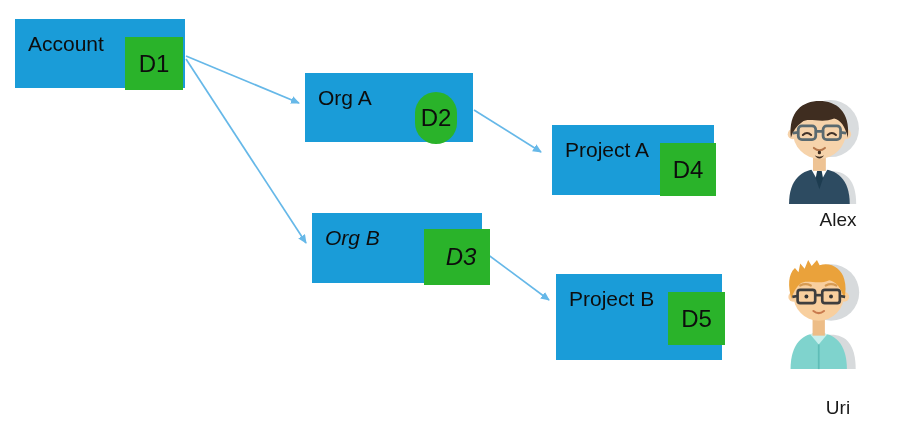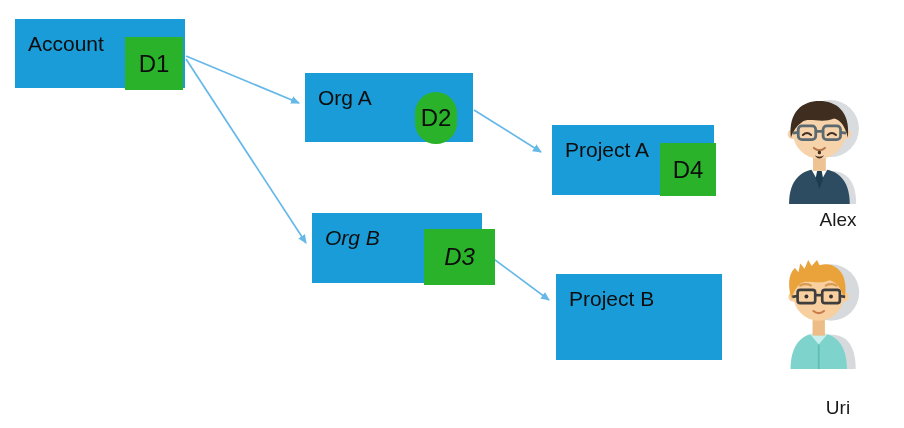--- a/index.html
+++ b/index.html
@@ -77,30 +77,31 @@
     <div class="badge" style="left:110px; top:18px; width:58px; height:53px;">D1</div>
   </div>
 
   <div class="node" style="left:305px; top:73px; width:168px; height:69px;">
     <span class="node-label">Org A</span>
     <div class="badge" style="left:110px; top:19px; width:42px; height:52px;border-radius:23px;">D2</div>
   </div>
 
   <div class="node" style="left:312px; top:213px; width:170px; height:70px;font-style:italic;">
     <span class="node-label">Org B</span>
-    <div class="badge" style="left:112px; top:16px; width:71px; height:56px;">D3</div>
+    <div class="badge" style="left:112px; top:16px; width:58px; height:56px;padding-left:8px;">D3</div>
   </div>
 
   <div class="node" style="left:552px; top:125px; width:162px; height:70px;">
     <span class="node-label">Project A</span>
     <div class="badge" style="left:108px; top:18px; width:56px; height:53px;">D4</div>
   </div>
 
   <div class="node" style="left:556px; top:274px; width:166px; height:86px;">
     <span class="node-label">Project B</span>
+    <div class="badge" style="left:112px; top:18px; width:57px; height:53px;">D5</div>
   </div>
 
   <div class="user" style="left:776px; top:90px; width:96px;">
     <svg class="avatar" width="92" height="114" viewBox="0 0 100 124">
 
       <g fill="#d9dcde">
         <circle cx="57" cy="42" r="31"></circle>
         <path d="M28 124 C28 98 41 88 57 88 C74 88 85 98 85 124 Z"></path>
       </g>
 

